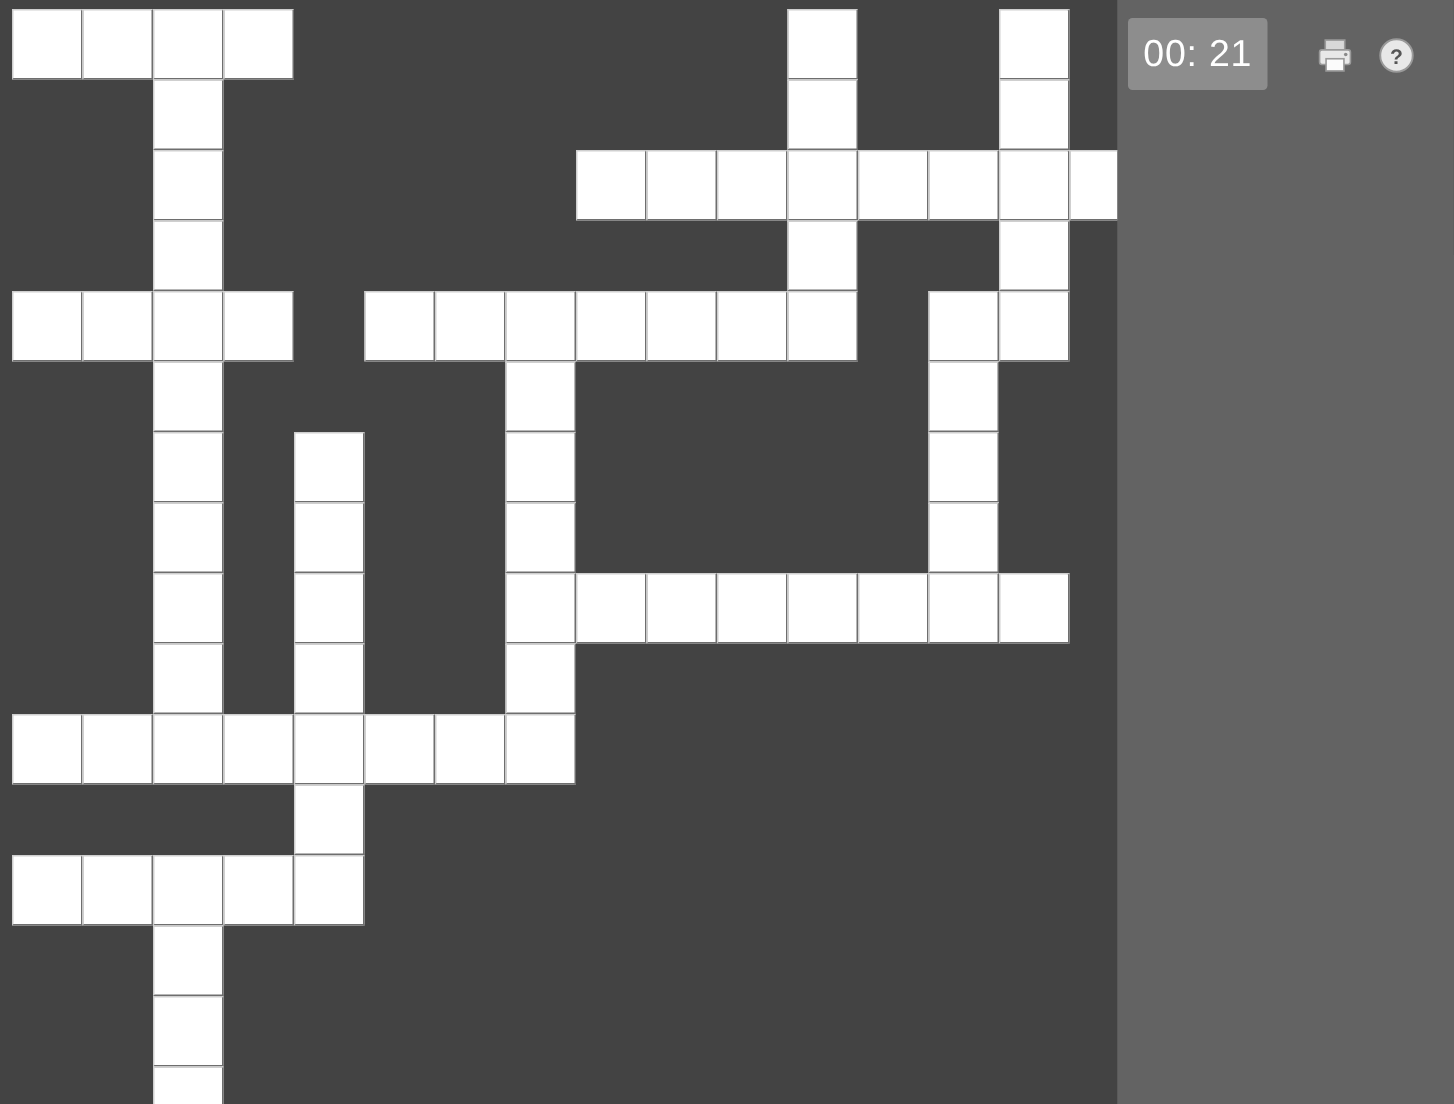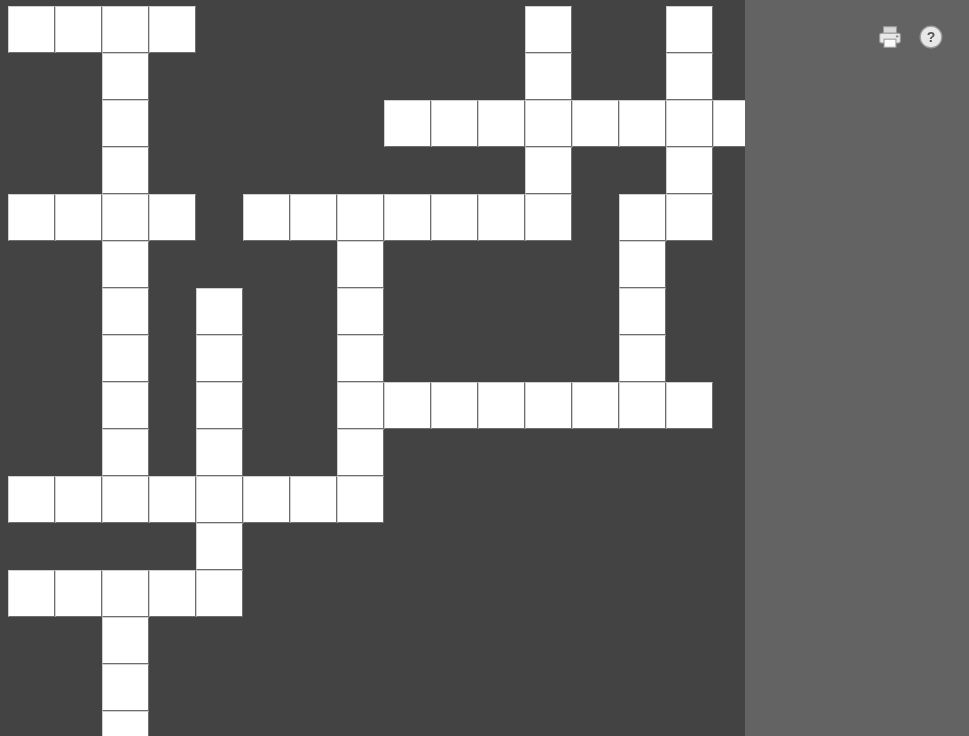--- a/index.html
+++ b/index.html
@@ -308,20 +308,21 @@
         </div>
         <div class="cell" style="left: 94px; top: 705px;">
           <span class="letter"></span>
         </div>
       </div>
   </div>
 
   <div id="side">
 
     <div id="topbar">
+      <div id="timer">00: 21</div>
 
       <span class="topicon" id="print-icon">
         <svg viewBox="0 0 24 24" width="26" height="26" aria-hidden="true">
           <rect x="6" y="2.5" width="12" height="6" fill="#d8d8d8" stroke="#9a9a9a" stroke-width="1"></rect>
           <rect x="2.5" y="8.5" width="19" height="9" rx="1.5" fill="#e8e8e8" stroke="#9a9a9a" stroke-width="1"></rect>
           <rect x="6.5" y="14" width="11" height="7.5" fill="#fbfbfb" stroke="#9a9a9a" stroke-width="1"></rect>
           <circle cx="18.6" cy="11.4" r="1.1" fill="#8a8a8a"></circle>
         </svg>
       </span>
 

